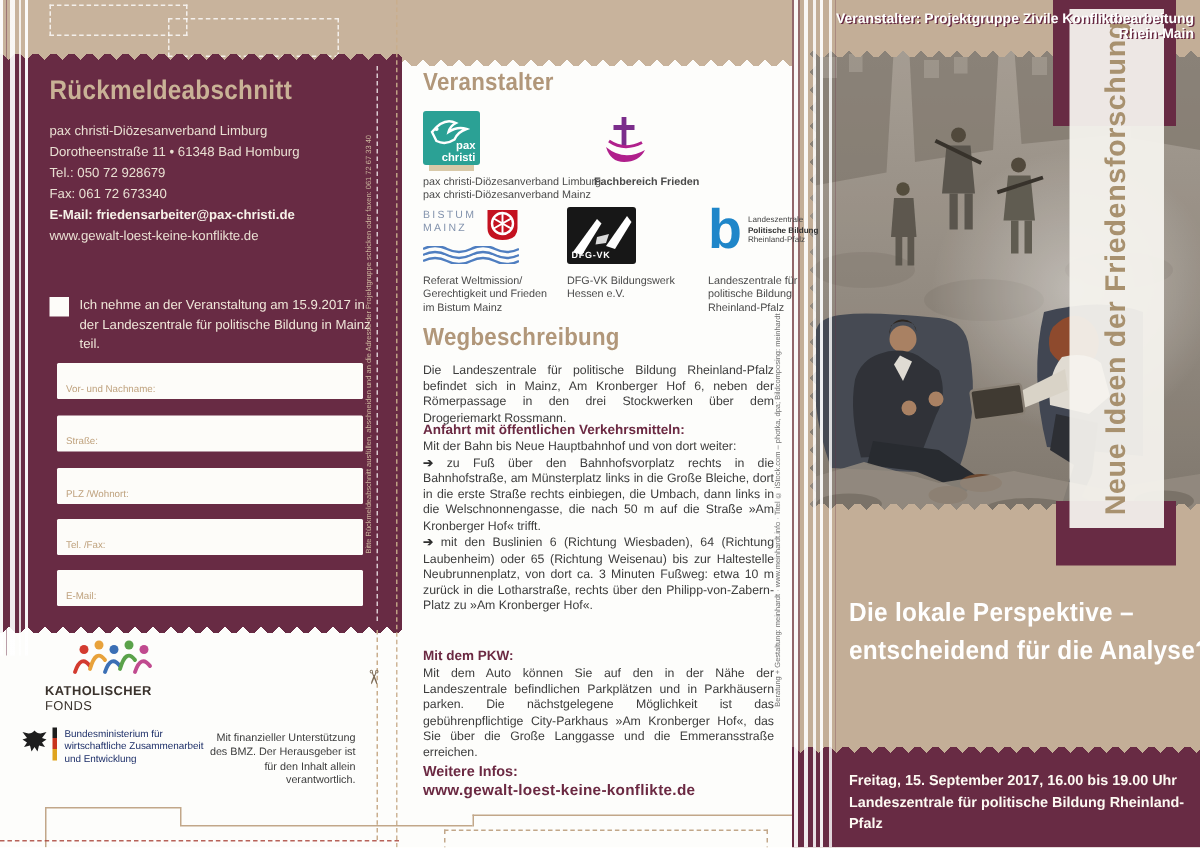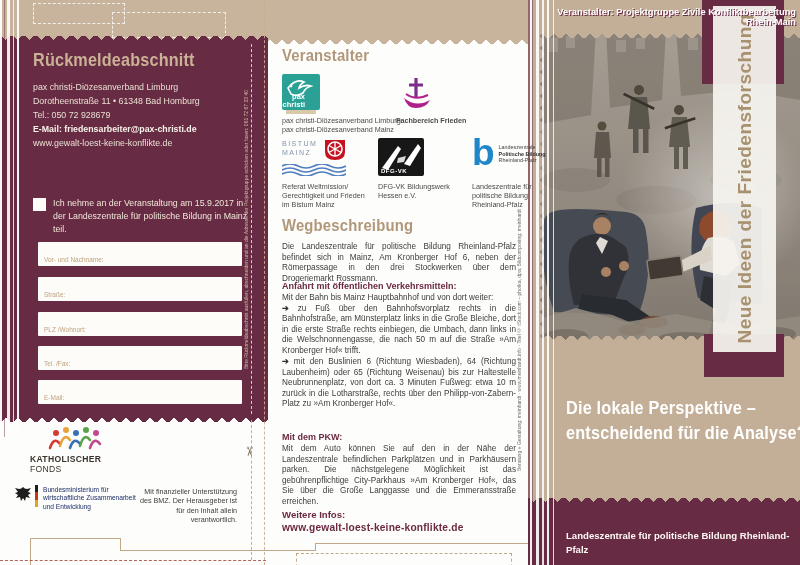--- a/index.html
+++ b/index.html
@@ -163,36 +163,38 @@
   </div>
 
   <div class="abs" style="left:556px;top:7px;width:240px;text-align:right;font-size:9.3px;font-weight:700;color:#ffffff;
               text-shadow:1px 1px 0 #682b44;">Veranstalter: Projektgruppe Zivile Konfliktbearbeitung Rhein-Main</div>
 
   <div class="abs r-title" style="left:566px;top:398px;">Die lokale Perspektive –</div>
   <div class="abs r-title" style="left:566px;top:423px;">entscheidend für die Analyse?</div>
 
   <div class="zz up-maroon" style="left:528px;top:498px;width:272px;"></div>
   <div class="abs" style="left:528px;top:506px;width:272px;height:59px;background:#682b44;"></div>
+  <div class="abs r-foot" style="left:566px;top:514px;width:230px;">Freitag, 15. September 2017, 16.00 bis 19.00 Uhr</div>
   <div class="abs r-foot" style="left:566px;top:528.5px;width:230px;">Landeszentrale für politische Bildung Rheinland-Pfalz</div>
 
   <div class="abs stripesM" style="left:528px;top:0;width:29px;height:565px;"></div>
 
   <div class="zz up-maroon" style="left:0;top:36px;width:268px;"></div>
   <div class="abs" style="left:0;top:44px;width:268px;height:370px;background:#682b44;"></div>
   <div class="zz down-maroon" style="left:0;top:414px;width:268px;"></div>
 
   <div class="abs stripesL" style="left:0;top:0;width:22px;height:437px;"></div>
 
   <div class="abs lp-head cond" style="left:33px;top:50px;">Rückmeldeabschnitt</div>
 
   <div class="abs" style="left:33px;top:80px;width:215px;">
     <div class="lp-line">pax christi-Diözesanverband Limburg</div>
     <div class="lp-line">Dorotheenstraße 11 • 61348 Bad Homburg</div>
     <div class="lp-line">Tel.: 050 72 928679</div>
+    <div class="lp-line">Fax: 061 72 673340</div>
     <div class="lp-line lp-bold">E-Mail: friedensarbeiter@pax-christi.de</div>
     <div class="lp-line">www.gewalt-loest-keine-konflikte.de</div>
   </div>
 
   <div class="abs" style="left:33px;top:198px;width:13px;height:13px;background:#fdfcf9;"></div>
   <div class="abs lp-check" style="left:53px;top:197px;width:200px;">Ich nehme an der Veranstaltung am 15.9.2017 in der Landeszentrale für politische Bildung in Mainz teil.</div>
 
   <div class="fbox" style="top:242px;">
     <span>Vor- und Nachname:</span>
     </div>
@@ -260,21 +262,21 @@
   <div class="abs dashedT" style="left:296px;top:553px;width:214px;height:18px;"></div>
   <div class="abs" style="left:0;top:560px;width:266px;border-top:1px dashed rgba(170,70,60,.85);"></div>
 
   <div class="abs m-head cond" style="left:282px;top:46px;">Veranstalter</div>
 
   <div class="abs" style="left:282px;top:74px;width:38px;height:36px;background:#2ba195;border-radius:2px;">
     <svg width="38" height="36" viewBox="0 0 38 36">
       <path d="M6 14 q8 -10 16 -6 q-4 2 -5 6 q6 -4 12 -2 q-6 2 -8 7 q-6 4 -12 1z" fill="none" stroke="#ffffff" stroke-width="1.6"></path>
       <circle cx="9" cy="12" r="1.4" fill="#ffffff"></circle>
     </svg>
-    <div style="position:absolute;right:15px;bottom:2px;font-size:7.5px;color:#ffffff;font-weight:700;line-height:7.5px;width:26px;text-align:right;">pax christi</div>
+    <div style="position:absolute;right:3px;bottom:2px;font-size:7.5px;color:#ffffff;font-weight:700;line-height:7.5px;width:26px;text-align:right;">pax christi</div>
     <div style="position:absolute;left:4px;bottom:-4px;width:30px;height:4px;background:#d8c9a8;"></div>
   </div>
   <div class="abs m-cap" style="left:282px;top:116px;width:130px;">
     <div>pax christi-Diözesanverband Limburg</div>
     <div>pax christi-Diözesanverband Mainz</div>
   </div>
 
   <div class="abs" style="left:400px;top:76px;display:flex;align-items:center;">
     <svg width="32" height="34" viewBox="0 0 32 34">
       <path d="M16 2 v20 M9 9 h14" stroke="#7b2d8b" stroke-width="3.2" fill="none"></path>
@@ -325,21 +327,21 @@
       <div style="font-size:5.4px;font-weight:700;color:#333;line-height:6.6px;">Politische Bildung</div>
       <div style="font-size:5.4px;color:#444;line-height:6.6px;">Rheinland-Pfalz</div>
     </div>
   </div>
   <div class="abs m-cap" style="left:472px;top:182px;width:60px;">Landeszentrale für politische Bildung Rheinland-Pfalz</div>
 
   <div class="abs m-head cond" style="left:282px;top:216px;">Wegbeschreibung</div>
   <div class="abs m-body" style="left:282px;top:242px;width:234px;">Die Landeszentrale für politische Bildung Rheinland-Pfalz befindet sich in Mainz, Am Kronberger Hof 6, neben der Römerpassage in den drei Stockwerken über dem Drogeriemarkt Rossmann.</div>
 
   <div class="abs m-sub" style="left:282px;top:281px;">Anfahrt mit öffentlichen Verkehrsmitteln:</div>
-  <div class="abs m-body" style="left:282px;top:293px;width:234px;">Mit der Bahn bis Mainz Hauptbahnhof und von dort weiter:</div>
+  <div class="abs m-body" style="left:282px;top:293px;width:234px;">Mit der Bahn bis Neue Hauptbahnhof und von dort weiter:</div>
   <div class="abs m-body" style="left:282px;top:303.5px;width:234px;">
     <span class="arrow">➔ </span><span>zu Fuß über den Bahnhofsvorplatz rechts in die Bahnhofstraße, am Münsterplatz links in die Große Bleiche, dort in die erste Straße rechts einbiegen, die Umbach, dann links in die Welschnonnengasse, die nach 50 m auf die Straße »Am Kronberger Hof« trifft.</span>
   </div>
   <div class="abs m-body" style="left:282px;top:357px;width:234px;">
     <span class="arrow">➔ </span><span>mit den Buslinien 6 (Richtung Wiesbaden), 64 (Richtung Laubenheim) oder 65 (Richtung Weisenau) bis zur Haltestelle Neubrunnenplatz, von dort ca. 3 Minuten Fußweg: etwa 10 m zurück in die Lotharstraße, rechts über den Philipp-von-Zabern-Platz zu »Am Kronberger Hof«.</span>
   </div>
 
   <div class="abs m-sub" style="left:282px;top:432px;">Mit dem PKW:</div>
   <div class="abs m-body" style="left:282px;top:444px;width:234px;">Mit dem Auto können Sie auf den in der Nähe der Landeszentrale befindlichen Parkplätzen und in Parkhäusern parken. Die nächstgelegene Möglichkeit ist das gebührenpflichtige City-Parkhaus »Am Kronberger Hof«, das Sie über die Große Langgasse und die Emmeransstraße erreichen.</div>
 

